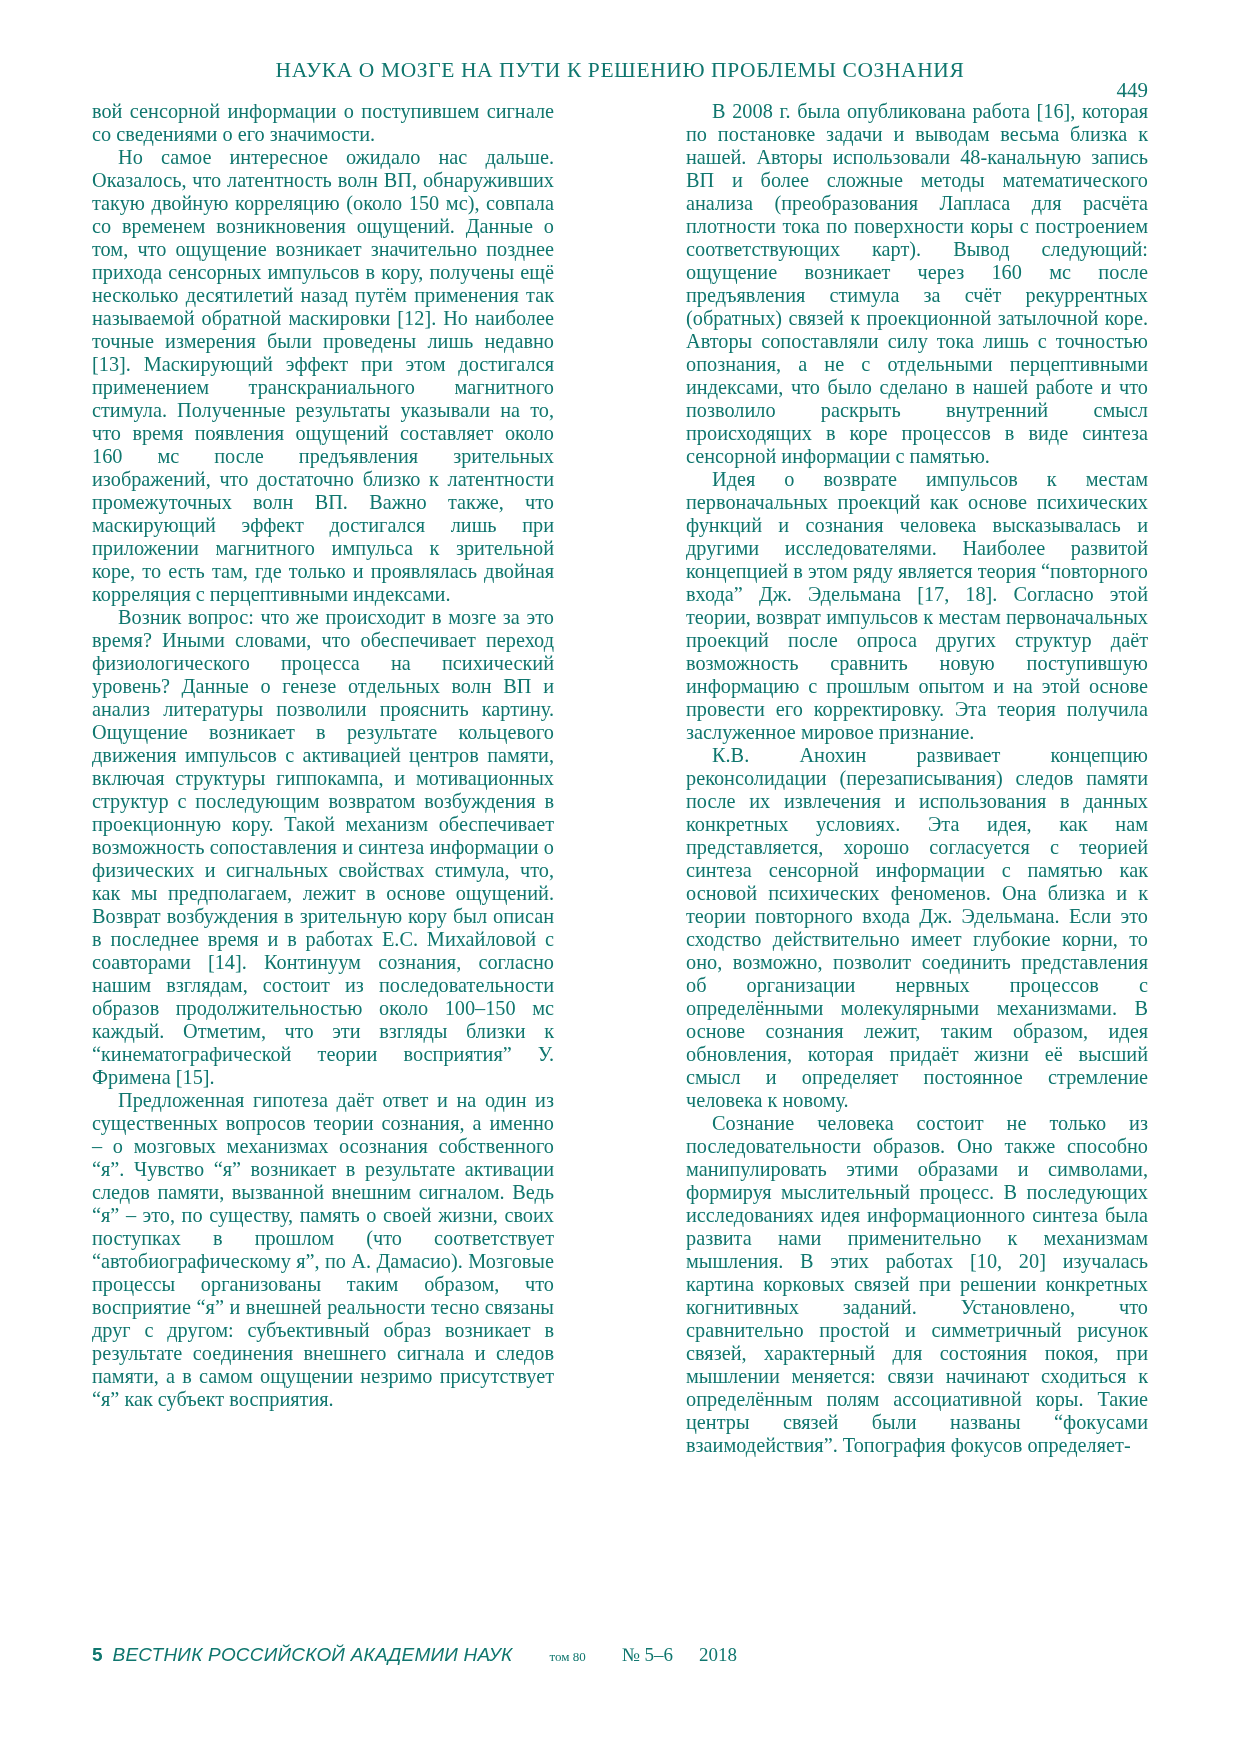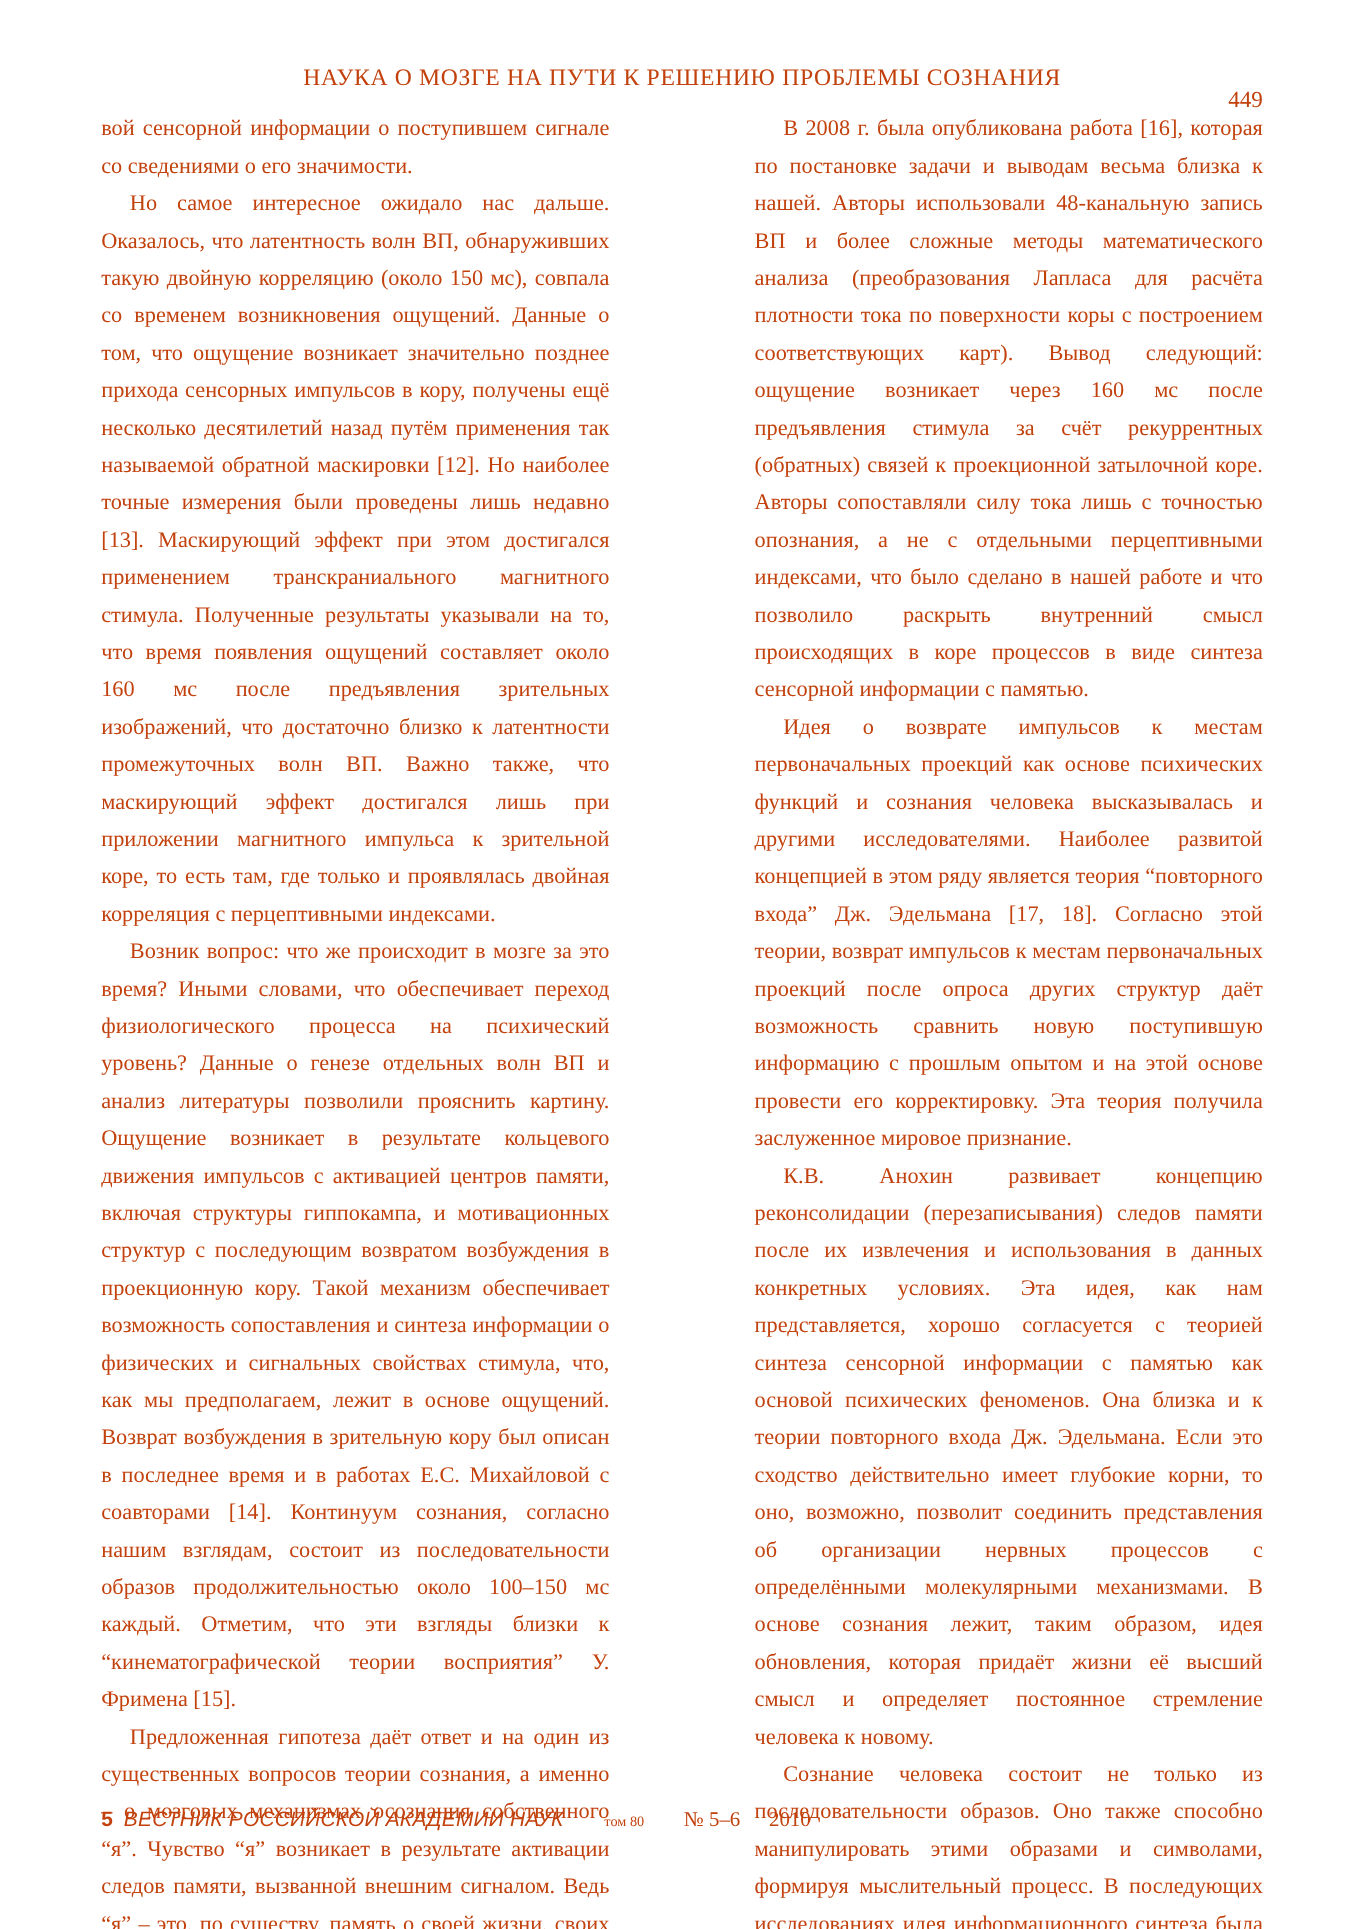--- a/index.html
+++ b/index.html
@@ -8,21 +8,21 @@
     background: #ffffff;
   }
   .page {
     position: relative;
     width: 1240px;
     height: 1754px;
     margin: 0 auto;
     background: #ffffff;
     box-sizing: border-box;
     font-family: "Liberation Serif", serif;
-    color: #c2410c;
+    color: #0f766e;
   }
   .header {
     position: absolute;
     top: 58px;
     left: 92px;
     right: 92px;
     height: 28px;
   }
   .running-title {
     position: absolute;
@@ -49,21 +49,21 @@
     height: 1460px;
     display: flex;
     justify-content: space-between;
   }
   .col {
     width: 462px;
   }
   .col p {
     margin: 0;
     font-size: 20.3px;
-    line-height: 34px;
+    line-height: 23px;
     text-align: justify;
     text-justify: inter-word;
     hyphens: manual;
     text-indent: 26px;
   }
   .col p.noindent {
     text-indent: 0;
   }
   .footer {
     position: absolute;
@@ -129,16 +129,16 @@
       <p>Сознание человека состоит не только из последовательности образов. Оно также способно манипулировать этими образами и символами, формируя мыслительный процесс. В последующих исследованиях идея информационного синтеза была развита нами применительно к механизмам мышления. В этих работах [10, 20] изучалась картина корковых связей при решении конкретных когнитивных заданий. Установлено, что сравнительно простой и симметричный рисунок связей, характерный для состояния покоя, при мышлении меняется: связи начинают сходиться к определённым полям ассоциативной коры. Такие центры связей были названы “фокусами взаимодействия”. Топография фокусов определяет-</p>
     </div>
 
   </div>
 
   <div class="footer">
     <span class="fnum">5</span>
     <span class="fjournal">ВЕСТНИК РОССИЙСКОЙ АКАДЕМИИ НАУК</span>
     <span class="fvol">том 80</span>
     <span class="fissue">№ 5–6</span>
-    <span class="fyear">2010</span>
+    <span class="fyear">2018</span>
   </div>
 
 </div>
 
 </body></html>

